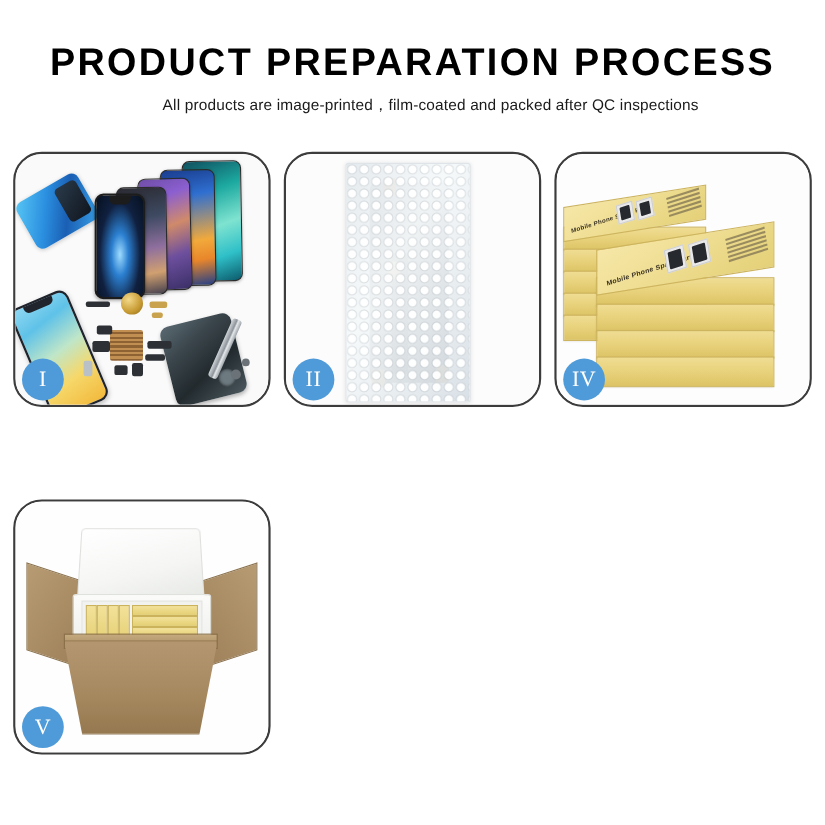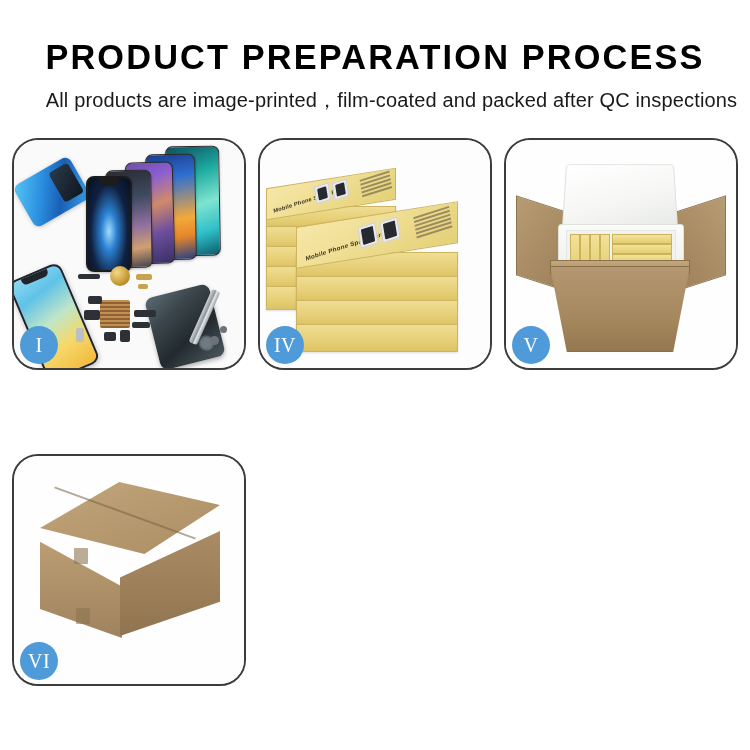--- a/index.html
+++ b/index.html
@@ -35,21 +35,21 @@
     font-size: 35px;
     font-weight: bold;
     letter-spacing: 2.2px;
     color: #000000;
     line-height: 42px;
     transform: scaleX(0.98);
     white-space: nowrap;
   }
   .subtitle {
     font-family: "Liberation Sans", sans-serif;
-    font-size: 20px;
+    font-size: 14px;
     font-weight: normal;
     color: #1a1a1a;
     letter-spacing: 0.15px;
     margin-top: 9px;
     white-space: nowrap;
     padding-left: 33px;
   }
 
   
   .grid {
@@ -474,20 +474,34 @@
           <div class="prt lt" style="left:62px;top:188px;width:8px;height:14px;"></div>
           <div class="prt" style="left:120px;top:170px;width:22px;height:7px;"></div>
           <div class="prt" style="left:118px;top:182px;width:18px;height:6px;"></div>
           <div class="prt grey" style="left:196px;top:196px;width:9px;height:9px;border-radius:50%;"></div>
           <div class="prt grey" style="left:206px;top:186px;width:7px;height:7px;border-radius:50%;"></div>
         </div>
       </div>
       <div class="badge">I</div>
     </div>
 
+    <div class="panel">
+      <div class="panel-inner">
+        <div class="photo p2-bg">
+          <div class="inner-part"></div>
+          <div class="flexcable"></div>
+          <div class="tape" style="left:88px;top:22px;"></div>
+          <div class="tape" style="left:92px;top:98px;"></div>
+          <div class="tape" style="left:78px;top:196px;"></div>
+          <div class="tape" style="left:136px;top:192px;"></div>
+          <div class="bubblebag"></div>
+        </div>
+      </div>
+      <div class="badge">II</div>
+    </div>
 
 
     <div class="panel">
       <div class="panel-inner">
         <div class="photo p4-bg">
           <div class="stack">
 
             <div class="sbox" style="left:6px;top:66px;width:128px;height:20px;"></div>
             <div class="sbox" style="left:6px;top:86px;width:128px;height:20px;"></div>
             <div class="sbox" style="left:6px;top:106px;width:128px;height:20px;"></div>
@@ -555,28 +569,15 @@
           <div class="ybar" style="left:106px;top:104px;width:58px;height:8px;"></div>
           <div class="ybar" style="left:106px;top:114px;width:58px;height:8px;"></div>
           <div class="ybar" style="left:106px;top:124px;width:58px;height:7px;"></div>
           <div class="c5-rim"></div>
           <div class="c5-body"></div>
         </div>
       </div>
       <div class="badge">V</div>
     </div>
 
-    <div class="panel">
-      <div class="panel-inner">
-        <div class="photo p6-bg">
-          <div class="c6-top"></div>
-          <div class="c6-left"></div>
-          <div class="c6-right"></div>
-          <div class="c6-seam" style="left:36px;top:56px;width:150px;height:2px;transform:rotate(20deg);"></div>
-          <div class="c6-tape" style="left:60px;top:92px;width:14px;height:16px;"></div>
-          <div class="c6-tape" style="left:62px;top:152px;width:14px;height:16px;"></div>
-        </div>
-      </div>
-      <div class="badge">VI</div>
-    </div>
 
   </div>
 </div>
 
 </body></html>

